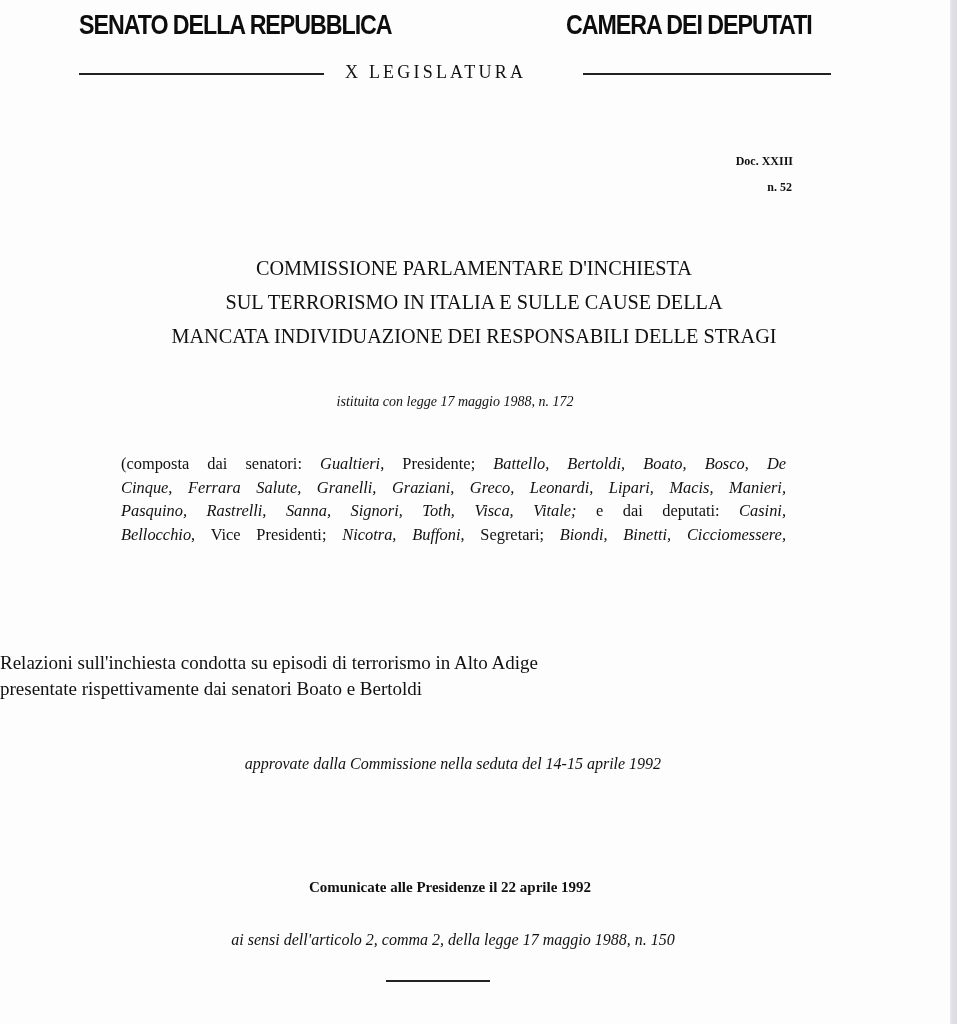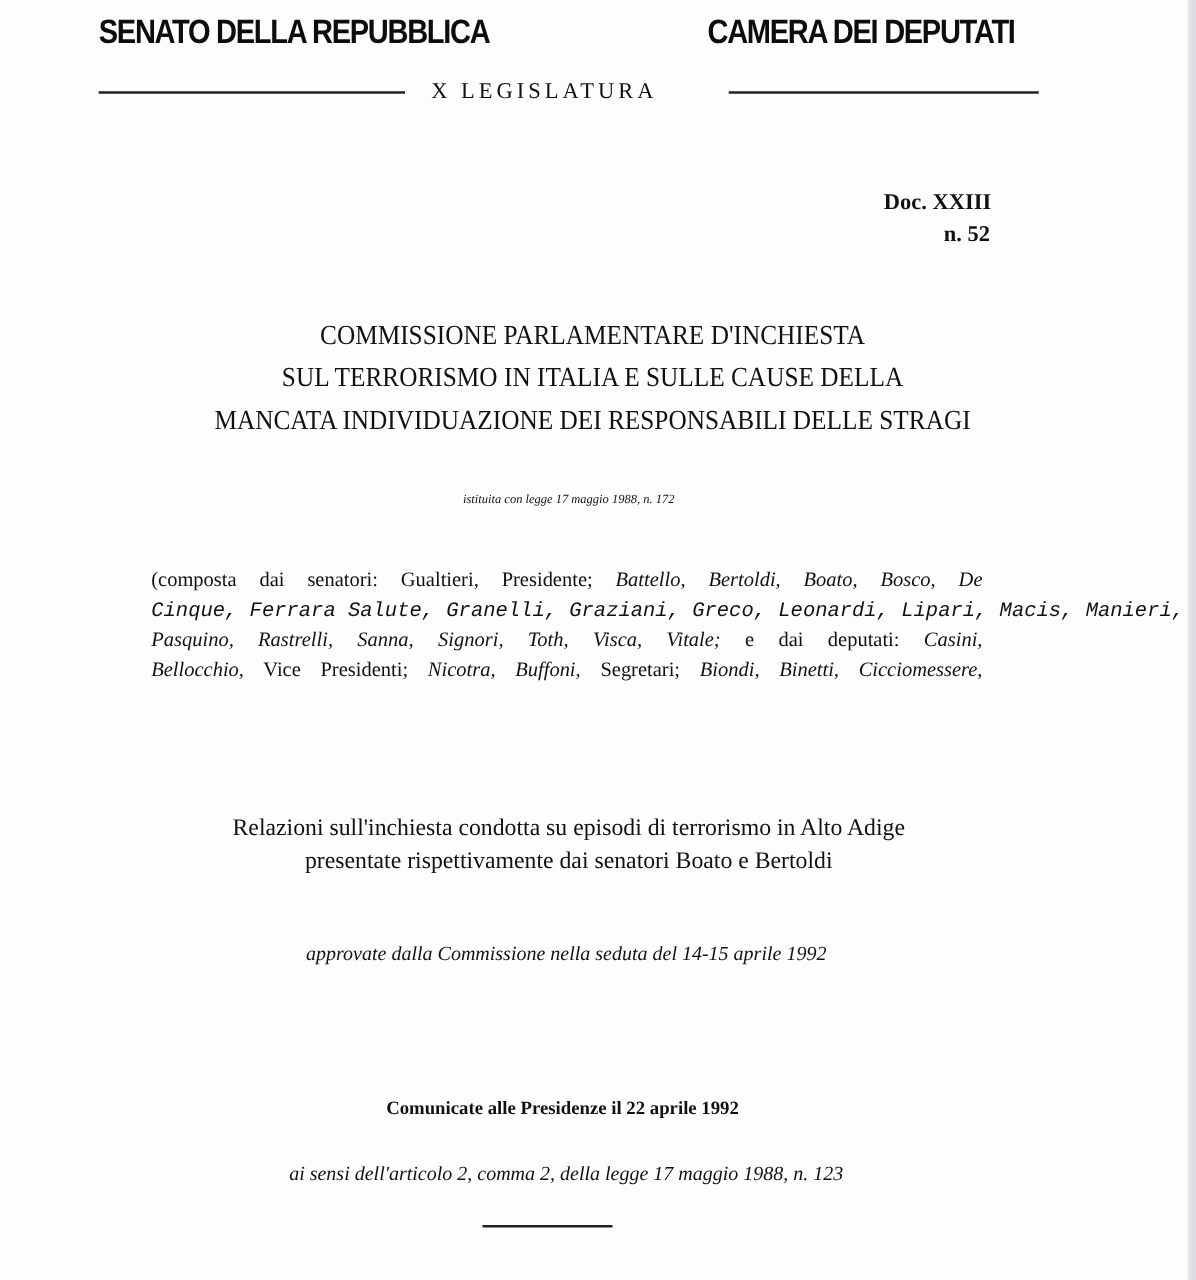--- a/index.html
+++ b/index.html
@@ -9,28 +9,28 @@
     font-family: "Liberation Serif", serif; color: #111;
   }
   .page { position: absolute; left: 0; top: 0; width: 950px; height: 728px; background: #fdfdfd; }
   .scroll-edge { position: absolute; right: 0; top: 0; width: 7px; height: 1024px;
     background: linear-gradient(to right, #eceaee 0px, #e2e0e6 2px, #dddbe2 7px); }
   .abs { position: absolute; white-space: nowrap; }
   .hdr { font-family: "Liberation Sans", sans-serif; font-weight: bold; font-size: 27px;
     letter-spacing: -1.2px; transform: scaleX(0.86); transform-origin: left top; color: #0d0d0d; }
   .rule { position: absolute; height: 1.5px; background: #222; }
   .leg { font-size: 18px; letter-spacing: 3.2px; }
-  .doc { font-weight: bold; font-size: 18px; text-align: right; line-height: 26px; }
+  .doc { font-weight: bold; font-size: 12px; text-align: right; line-height: 26px; }
   .title { font-size: 22px; text-align: center; line-height: 34px; transform: scaleX(0.92); transform-origin: center top; }
   .ital { font-style: italic; }
   .center { text-align: center; }
   .compo { font-size: 16.4px; line-height: 23.5px; text-align: justify; text-align-last: center; }
   .compo .line { display: block; text-align: justify; text-align-last: justify; white-space: nowrap; }
   .compo .line.last { text-align-last: center; }
-  .rel { font-size: 19px; line-height: 26px; text-align: center; }
+  .rel { font-size: 19px; line-height: 26px; text-align: left; }
 </style>
 </head>
 <body>
 
 <div class="page">
 
   <div class="abs hdr" style="left:79px; top:10px;">SENATO DELLA REPUBBLICA</div>
   <div class="abs hdr" style="left:566px; top:10px;">CAMERA DEI DEPUTATI</div>
 
   <div class="rule" style="left:79px; top:73px; width:245px;"></div>
@@ -41,36 +41,36 @@
     <div>Doc. XXIII</div>
     <div style="padding-right:1px;">n. 52</div>
   </div>
 
   <div class="abs title" style="left:40px; width:868px; top:251px;">
     <div>COMMISSIONE  PARLAMENTARE  D'INCHIESTA</div>
     <div>SUL TERRORISMO IN ITALIA E SULLE CAUSE DELLA</div>
     <div>MANCATA INDIVIDUAZIONE DEI RESPONSABILI DELLE STRAGI</div>
   </div>
 
-  <div class="abs ital center" style="left:0; width:910px; top:394px; font-size:10px;">istituita con legge 17 maggio 1988, n. 172</div>
+  <div class="abs ital center" style="left:0; width:910px; top:394px; font-size:14px;">istituita con legge 17 maggio 1988, n. 172</div>
 
   <div class="abs compo" style="left:121px; width:665px; top:452px;" id="compo">
-      <span class="line"><span>(composta dai senatori: </span><span style="">Gualtieri</span><span>, Presidente; </span><span style="font-style: italic;">Battello, Bertoldi, Boato, Bosco, De</span></span>
-      <span class="line"><span style="font-style: italic; font-family: Liberation Mono, monospace;">Cinque, Ferrara Salute, Granelli, Graziani, Greco, Leonardi, Lipari, Macis, Manieri,</span></span>
+      <span class="line"><span>(composta dai senatori: </span><span style="font-style: italic;">Gualtieri</span><span>, Presidente; </span><span style="font-style: italic;">Battello, Bertoldi, Boato, Bosco, De</span></span>
+      <span class="line"><span style="font-style: italic;">Cinque, Ferrara Salute, Granelli, Graziani, Greco, Leonardi, Lipari, Macis, Manieri,</span></span>
       <span class="line"><span style="font-style: italic;">Pasquino, Rastrelli, Sanna, Signori, Toth, Visca, Vitale;</span><span> e dai deputati: </span><span style="font-style: italic; margin-top: 10px;">Casini,</span></span>
       <span class="line"><span style="font-style: italic;">Bellocchio</span><span>, Vice Presidenti; </span><span style="font-style: italic;">Nicotra, Buffoni</span><span>, Segretari; </span><span style="font-style: italic;">Biondi, Binetti, Cicciomessere,</span></span>
     </div>
 
   <div class="abs rel" style="left:0; width:910px; top:650px;">
     <div>Relazioni sull'inchiesta condotta su episodi di terrorismo in Alto Adige</div>
     <div>presentate rispettivamente dai senatori Boato e Bertoldi</div>
   </div>
 
   <div class="abs ital center" style="left:0; width:906px; top:755px; font-size:16px;">approvate dalla Commissione nella seduta del 14-15 aprile 1992</div>
 
   <div class="abs center" style="left:0; width:900px; top:879px; font-size:15px; font-weight:bold;">Comunicate alle Presidenze il 22 aprile 1992</div>
 
-  <div class="abs ital center" style="left:0; width:906px; top:931px; font-size:16px;">ai sensi dell'articolo 2, comma 2, della legge 17 maggio 1988, n. 123</div>
+  <div class="abs ital center" style="left:0; width:906px; top:931px; font-size:16px;">ai sensi dell'articolo 2, comma 2, della legge 17 maggio 1988, n. 150</div>
 
   <div class="rule" style="left:386px; top:980px; width:104px;"></div>
 </div>
 
 <div class="scroll-edge"></div>
 
 </body></html>

